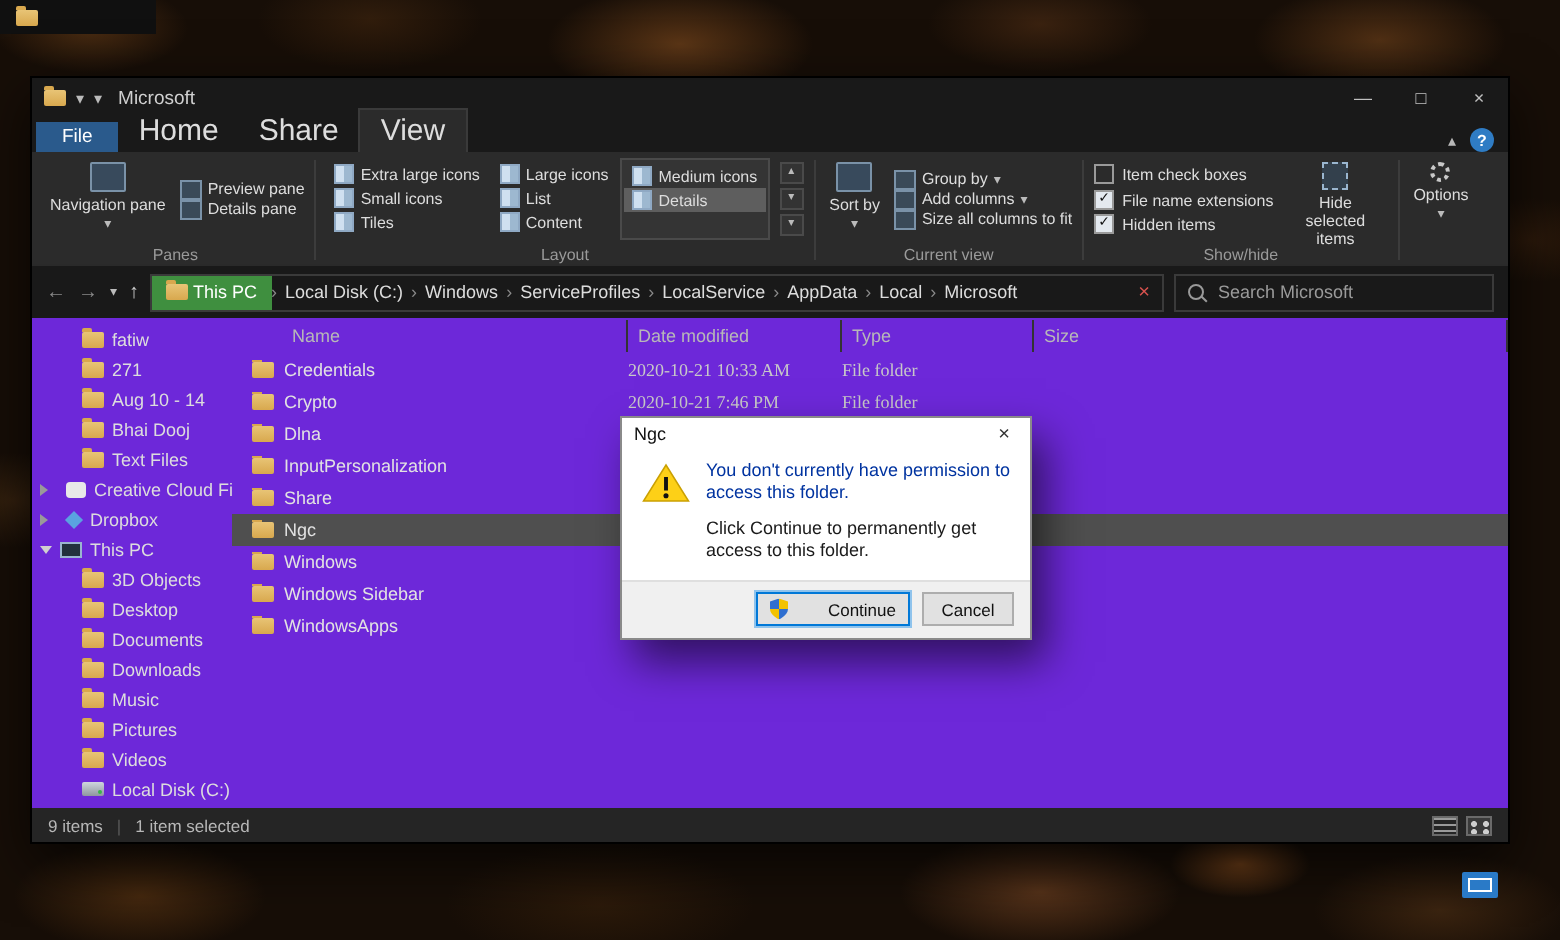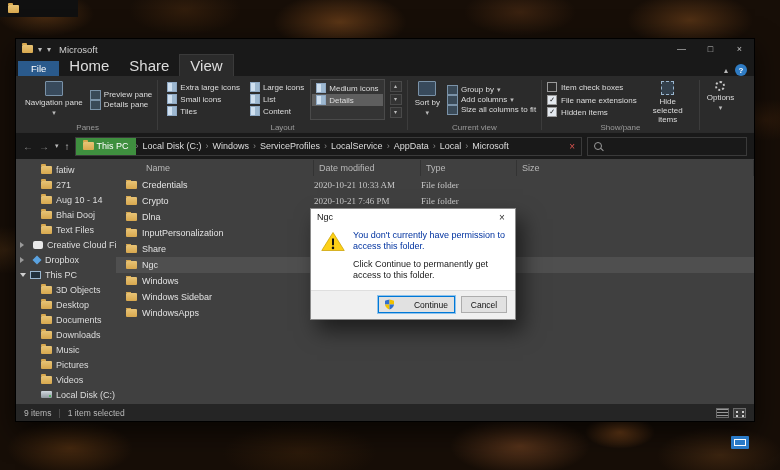--- a/index.html
+++ b/index.html
@@ -72,21 +72,21 @@
   .crumb{display:flex;align-items:center;gap:3px;padding:0 4px;font-size:9px;color:#ddd;height:100%;white-space:nowrap;}
   .crumb-first{background:#3f8f3f;color:#fff;padding:0 7px;}
   .crumb-sep{color:#8a8a8a;font-size:9px;}
   .stop-btn{margin-left:auto;color:#d9534f;font-size:10px;padding:0 6px;flex:none;}
   .search-field{width:160px;height:19px;background:#191919;border:1px solid #3a3a3a;display:flex;align-items:center;gap:5px;padding:0 6px;box-sizing:border-box;flex:none;}
   .search-ico{width:6px;height:6px;border:1px solid #9a9a9a;border-radius:50%;position:relative;flex:none;}
   .search-ico::after{content:"";position:absolute;width:4px;height:1px;background:#9a9a9a;right:-3px;bottom:-1px;transform:rotate(45deg);}
   .search-input{flex:1;background:transparent;border:none;outline:none;font-size:9px;color:#ddd;font-family:inherit;min-width:0;}
   .search-input::placeholder{color:#9a9a9a;}
   
-  .content{flex:1;display:flex;background:#404040;min-height:0;}
+  .content{flex:1;display:flex;background:#6d28d9;min-height:0;}
   .navpane{width:100px;flex:none;overflow:hidden;padding-top:3px;box-sizing:border-box;}
   .nav-item{height:15px;display:flex;align-items:center;gap:4px;font-size:9px;color:#ddd;white-space:nowrap;overflow:hidden;}
   .nav-item.ind1{padding-left:4px;}
   .nav-item.ind2{padding-left:16px;}
   .chev{flex:none;width:5px;height:0;}
   .chev-right{border-left:4px solid #9a9a9a;border-top:3px solid transparent;border-bottom:3px solid transparent;height:0;}
   .chev-down{border-top:4px solid #d0d0d0;border-left:3px solid transparent;border-right:3px solid transparent;height:0;width:0;}
   .nicon{flex:none;}
   .folder-ico{width:11px;height:8px;background:linear-gradient(#e8c476,#d8a84e);border-radius:1px;position:relative;flex:none;}
   .folder-ico::before{content:"";position:absolute;top:-2px;left:0;width:5px;height:2px;background:#d8a84e;border-radius:1px 1px 0 0;}
@@ -281,21 +281,21 @@
             </div>
             <div class="cbrow">
               <span class="cbox checked">✓</span>
               <span class="cblab">Hidden items</span>
             </div>
           </div>
         <div class="bigbtn">
           <span class="hideico"></span>
           <span style="width:48px;">Hide selected items</span>
         </div>
-        <span class="grp-label">Show/pane</span>
+        <span class="grp-label">Show/hide</span>
       </div>
 
       <div class="rsep"></div>
 
       <div class="rgroup">
         <div class="bigbtn">
           <span class="gear-ico"></span>
           <span>Options</span>
           <span class="dd">▾</span>
         </div>
@@ -341,20 +341,21 @@
             </div>
             <span class="crumb-sep">›</span>
             <div class="crumb">
               <span class="crumb-label">Microsoft</span>
             </div>
           </div>
         <span class="stop-btn">×</span>
       </div>
       <div class="search-field">
         <span class="search-ico"></span>
+        <input class="search-input" readonly="" placeholder="Search Microsoft" style="">
       </div>
     </div>
 
     <div class="content">
       <div class="navpane" id="nav-pane">
           <div class="nav-item ind2">
             <span class="chev"></span>
             <span class="nicon ico-folder"></span>
             <span class="nav-label">fatiw</span>
           </div>

